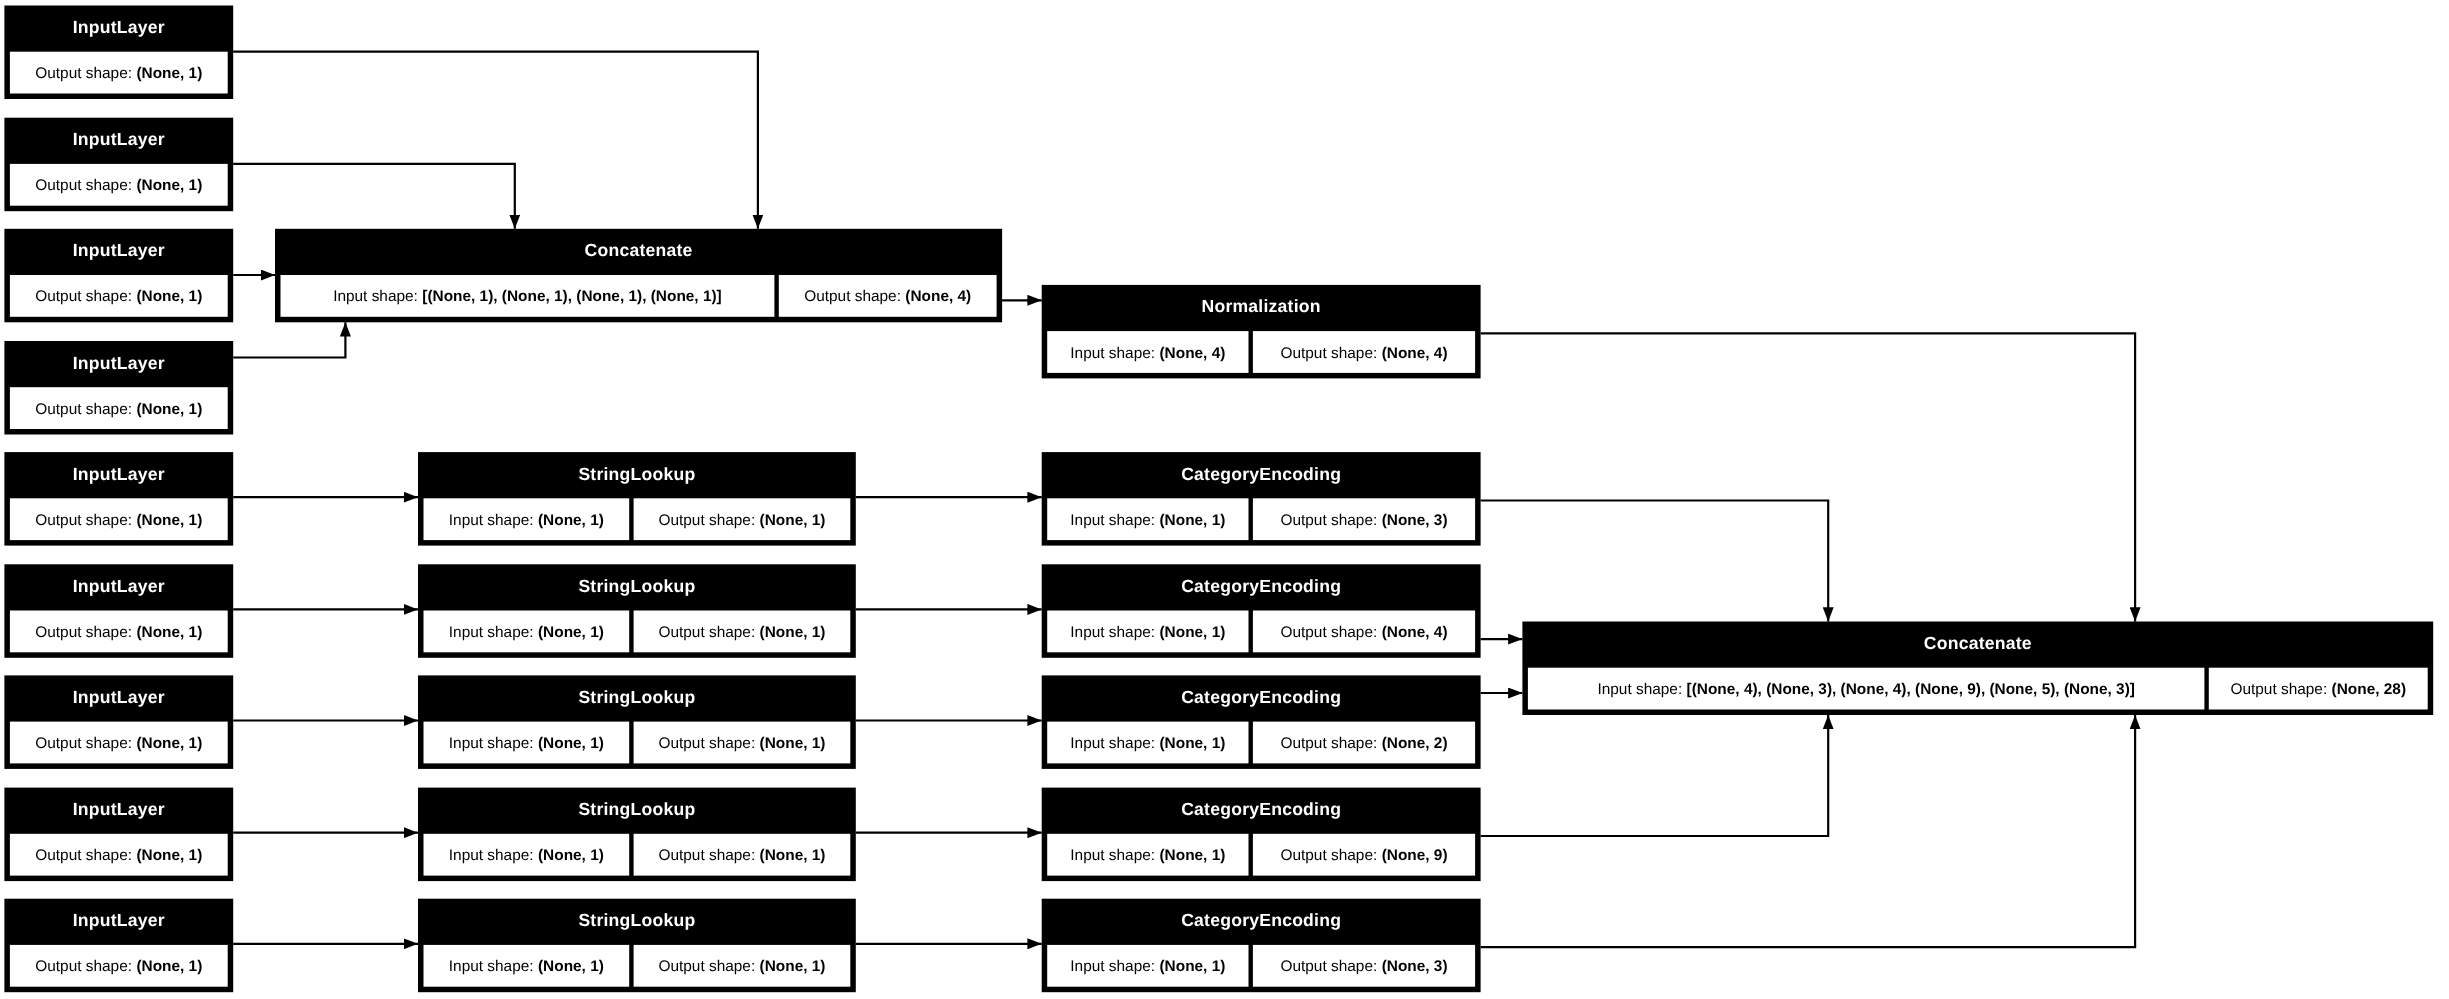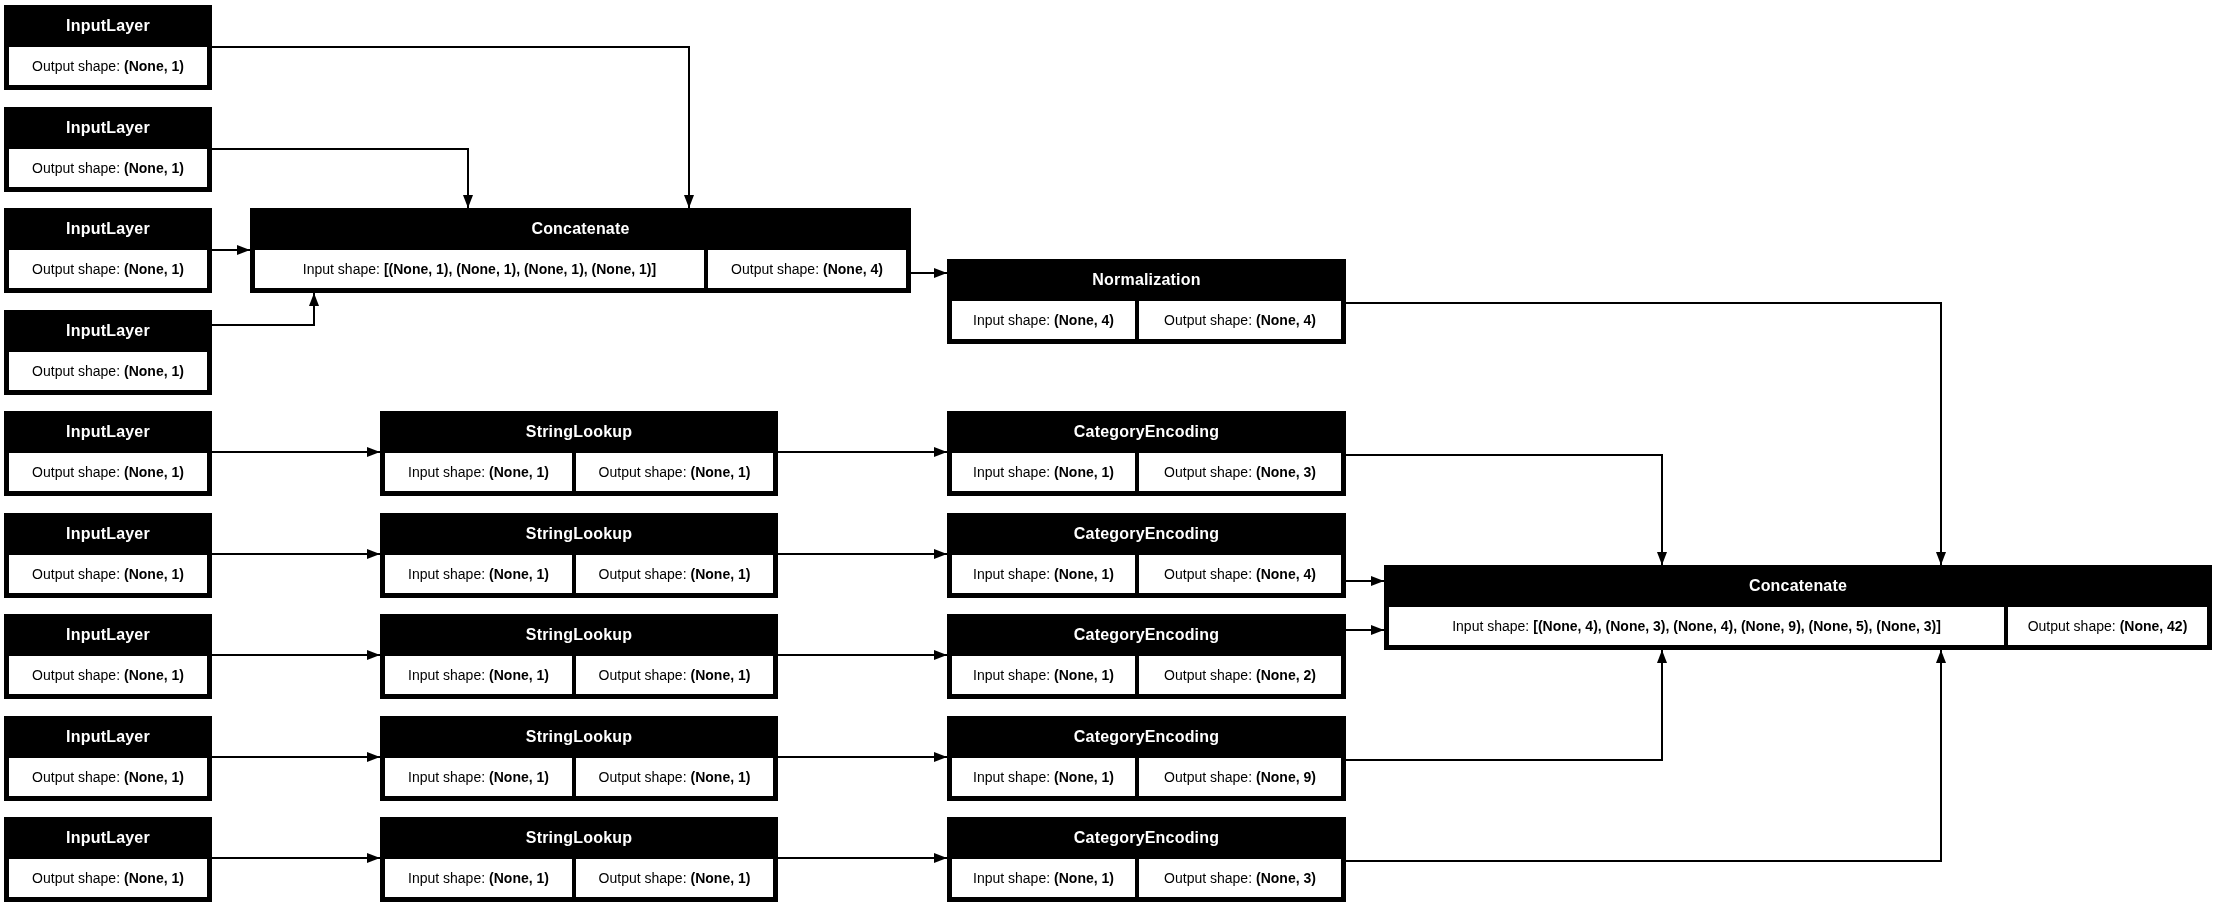--- a/index.html
+++ b/index.html
@@ -308,18 +308,18 @@
 
   <div class="node" style="left:1384px;top:565px;width:828px;">
     <div class="nt">Concatenate</div>
     <div class="nr">
       <div class="nc" style="flex:615">
           <span class="lab">Input shape:</span>
           <span class="val">[(None, 4), (None, 3), (None, 4), (None, 9), (None, 5), (None, 3)]</span>
         </div>
       <div class="nc" style="flex:199">
           <span class="lab">Output shape:</span>
-          <span class="val">(None, 42)</span>
+          <span class="val">(None, 28)</span>
         </div>
     </div>
   </div>
 
 </div>
 
 </body></html>

